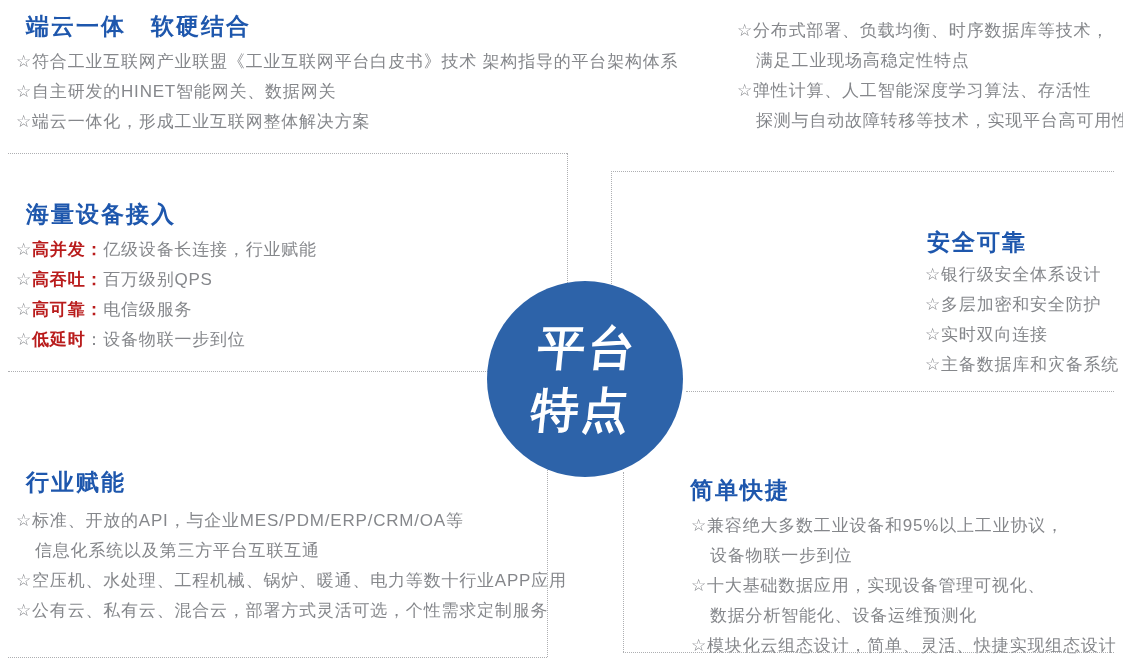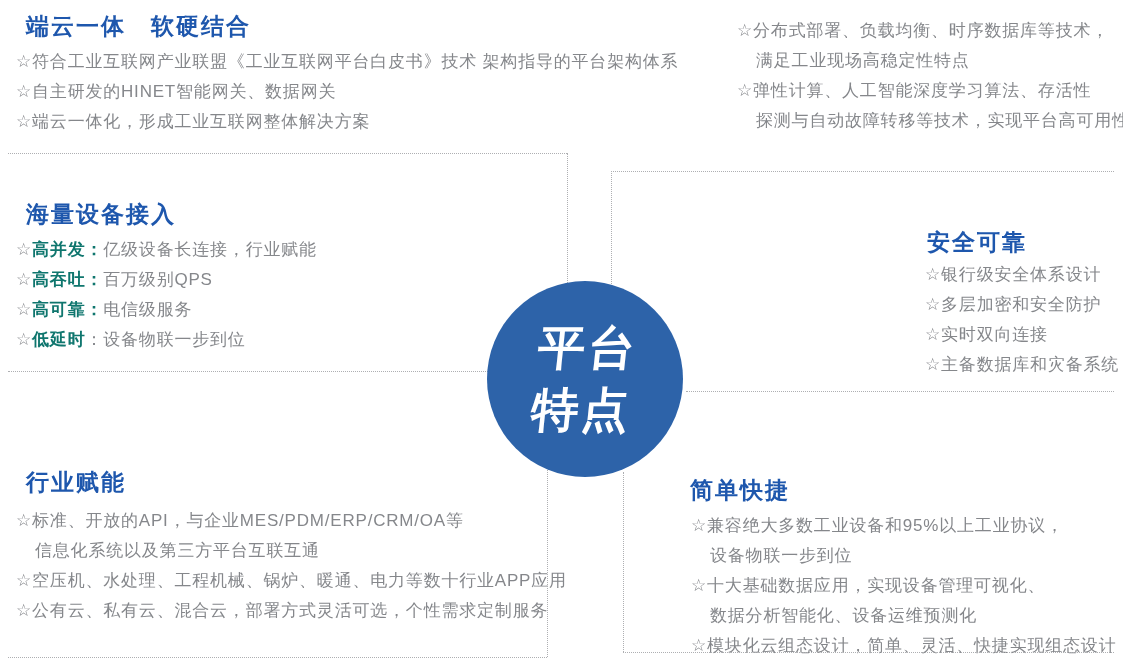--- a/index.html
+++ b/index.html
@@ -10,21 +10,21 @@
   .sec { position:absolute; }
   .sec h2 {
     margin:0; font-size:23px; font-weight:bold; color:#1e57ad;
     letter-spacing:2px; line-height:28px; white-space:nowrap;
   }
   .lines { margin:8px; }
   .line {
     font-size:17px; color:#85878b; line-height:30px;
     letter-spacing:0.8px; white-space:nowrap;
   }
-  .line .lbl { color:#0f766e; font-weight:bold; }
+  .line .lbl { color:#b91c1c; font-weight:bold; }
   .line .star { color:#8b8d91; }
   .line.cont { padding-left:19px; }
 
   
   #sec-cloud-edge { left:8px; top:12px; }
   #sec-cloud-edge h2 { padding-left:18px; }
   #sec-cloud-edge .lines { margin-top:7px; }
 
   #sec-stability { left:722px; top:10px; }
   #sec-stability .lines { margin-top:6px; padding-left:7px; }

